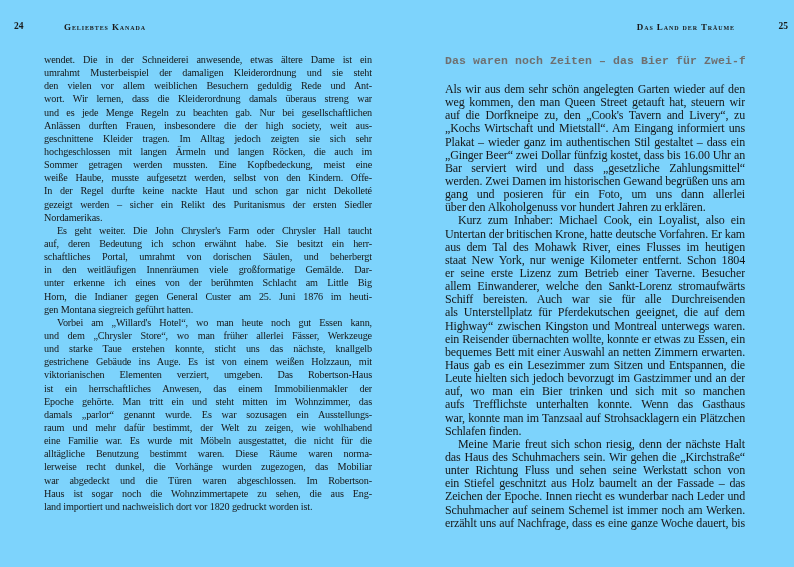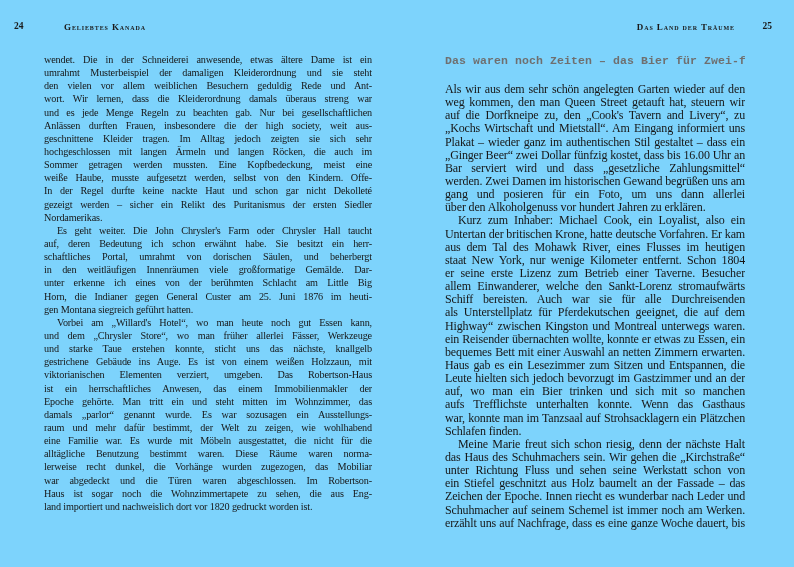--- a/index.html
+++ b/index.html
@@ -22,21 +22,21 @@
     font-variant:small-caps;
     font-weight:bold;
     font-size:9px;
     letter-spacing:0.9px;
     color:#1a1a1a;
     white-space:nowrap;
   }
   #left-pagenum{left:14px;}
   #left-runhead{left:64px;}
   #right-runhead{right:59px;}
-  #right-pagenum{right:22px;}
+  #right-pagenum{right:6px;}
   
   .col{position:absolute;}
   #left-col{left:44px;top:53px;width:328px;}
   #right-col{left:445px;top:52px;width:300px;}
   .ln{
     height:13.15px;
     line-height:13.15px;
     overflow:hidden;
     text-align:justify;
     text-align-last:justify;

